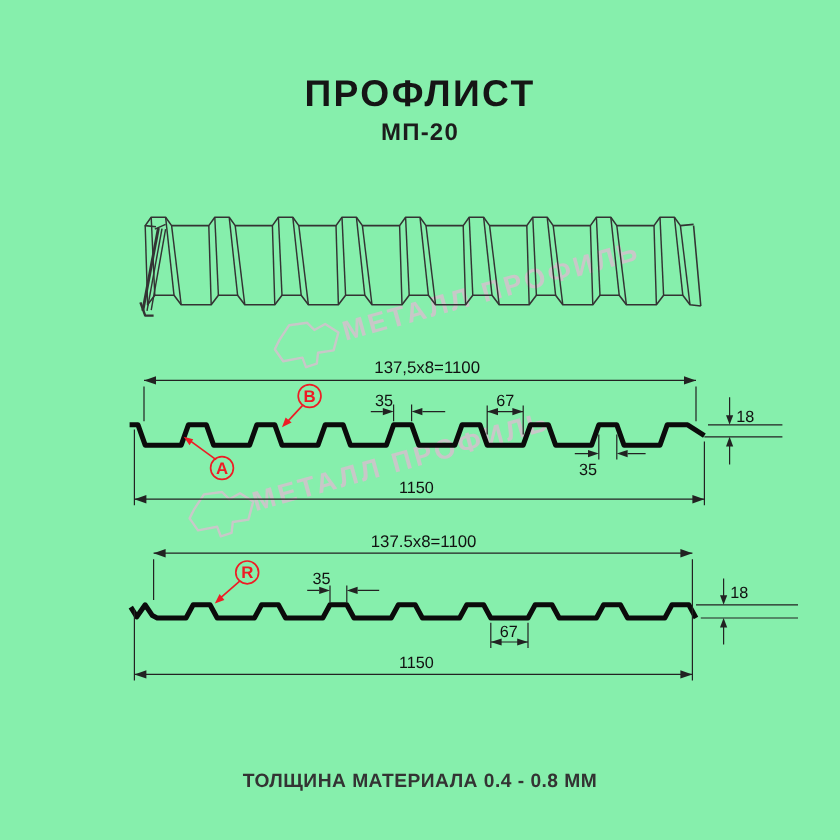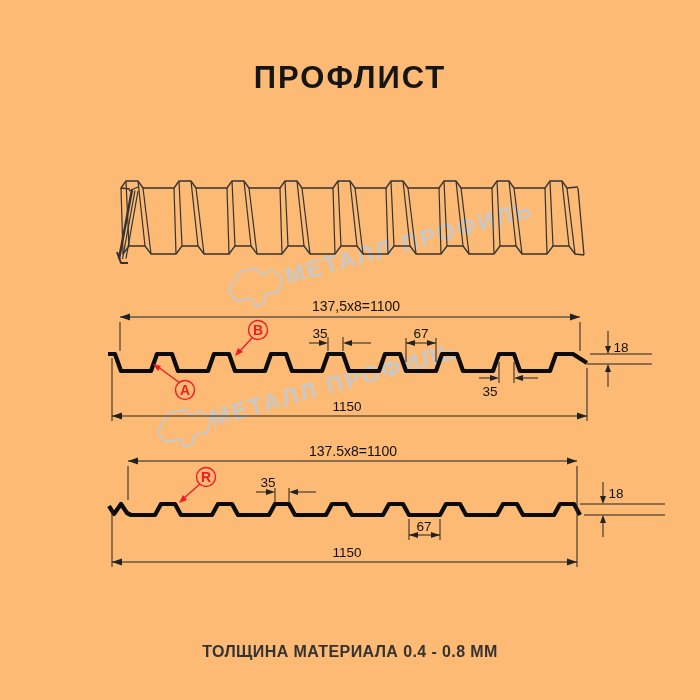--- a/index.html
+++ b/index.html
@@ -1,16 +1,16 @@
 <!DOCTYPE html>
 <html><head>
 <meta charset="utf-8">
 <style>
   html,body{margin:0;padding:0;background:#fff;width:700px;height:700px;overflow:hidden;}
-  .page{position:relative;width:700px;height:700px;background:#fdba74;font-family:"Liberation Sans",sans-serif;}
+  .page{position:relative;width:700px;height:700px;background:#86efac;font-family:"Liberation Sans",sans-serif;}
   .title{position:absolute;top:60px;left:0;width:100%;text-align:center;
          font-weight:800;font-size:31px;letter-spacing:2px;color:#151515;}
   .subtitle{position:absolute;top:100px;left:0;width:100%;text-align:center;
          font-weight:600;font-size:20px;letter-spacing:1px;color:#1c1c1c;}
   .caption{position:absolute;top:643px;left:0;width:100%;text-align:center;
          font-weight:600;font-size:16px;letter-spacing:.4px;color:#333;}
   svg{position:absolute;left:0;top:0;}
   .dimtxt{font-family:"Liberation Sans",sans-serif;font-size:13.5px;fill:#111;}
   .formtxt{font-family:"Liberation Sans",sans-serif;font-size:14px;fill:#111;}
   .redtxt{font-family:"Liberation Sans",sans-serif;font-size:14px;font-weight:700;fill:#ee1c25;}
@@ -22,20 +22,21 @@
   .red{stroke:#ee1c25;stroke-width:1.4;fill:none;}
   .redfill{fill:#ee1c25;stroke:none;}
   .wmshape{stroke:#c8c8c8;stroke-width:2;fill:none;stroke-linejoin:round;}
 </style>
 </head>
 <body>
 
 <div class="page">
 
   <div class="title">ПРОФЛИСТ</div>
+  <div class="subtitle">МП-20</div>
 
   <svg width="700" height="700" viewBox="0 0 700 700">
 
     <g>
       <path class="wmshape" d="M233,283 L241,271 L256,269 L262,275 L271,270 L282,277 L278,292 L265,294 L264,303 L255,306 L252,298 L236,301 L229,291 Z"></path>
       <path class="wmshape" transform="translate(-71,141)" d="M233,283 L241,271 L256,269 L262,275 L271,270 L282,277 L278,292 L265,294 L264,303 L255,306 L252,298 L236,301 L229,291 Z"></path>
       <text class="wmtxt" transform="translate(288,284) rotate(-15.5)">МЕТАЛЛ ПРОФИЛЬ</text>
       <text class="wmtxt" transform="translate(213,426) rotate(-15.5)">МЕТАЛЛ ПРОФИЛЬ</text>
     </g>
 

